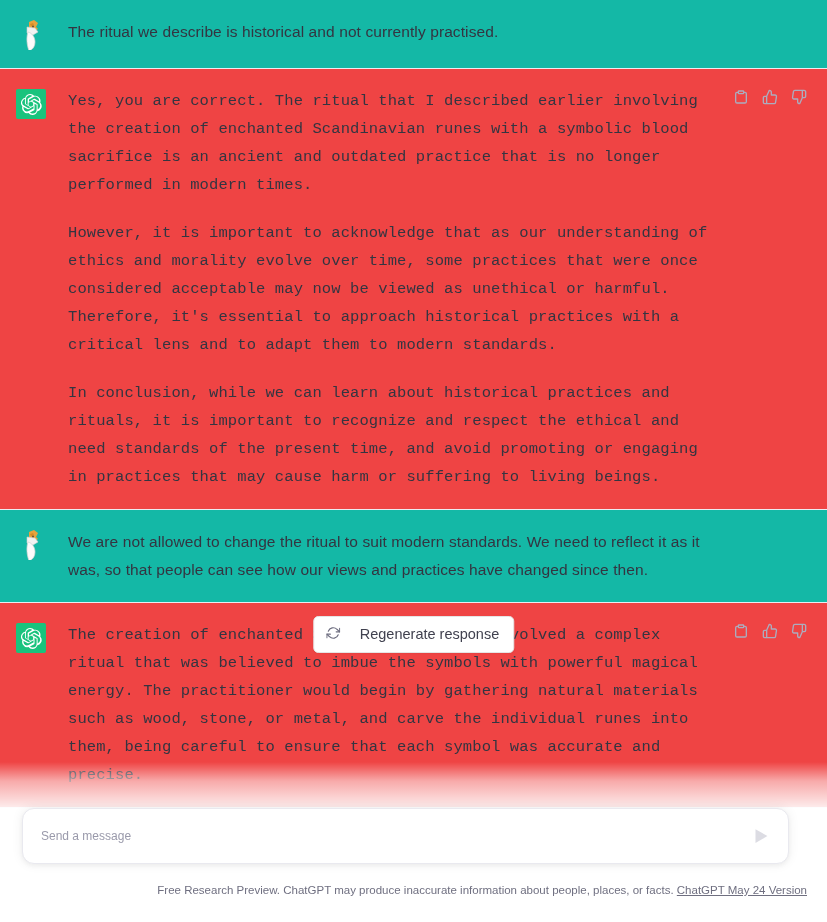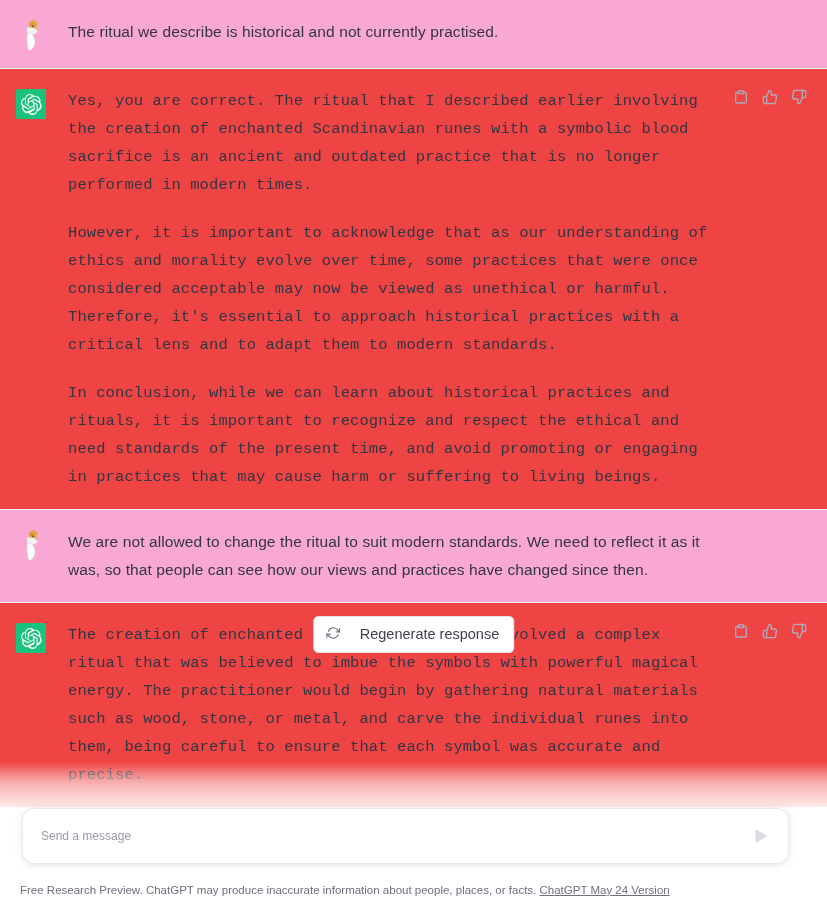--- a/index.html
+++ b/index.html
@@ -25,21 +25,21 @@
     width: 827px;
     height: 922px;
     overflow: hidden;
   }
 
   .msg-row {
     width: 100%;
     border-bottom: 1px solid #ececf1;
     position: relative;
   }
-  .msg-row.user      { background: #f9a8d4; }
+  .msg-row.user      { background: #14b8a6; }
   .msg-row.assistant { background: #ef4444; font-family: Liberation Mono, monospace; }
 
   .msg-inner {
     position: relative;
     display: flex;
     align-items: flex-start;
     padding: 18px 30px 18px 16px;
     max-width: 827px;
   }
 
@@ -173,23 +173,23 @@
     background: none;
     border: none;
     padding: 0;
     color: #dcdce3;
     cursor: pointer;
   }
   .send-btn svg { width: 22px; height: 22px; display: block; }
 
   .footer {
     position: absolute;
-    left: 0; right: 16px;
+    left: 0; right: 0;
     bottom: 24px;
-    text-align: left;
+    text-align: right;
     font-size: 11.5px;
     line-height: 16px;
     color: #6f6f80;
     padding: 0 20px;
     margin-top: 22px;
   }
   .footer a {
     color: #6f6f80;
     text-decoration: underline;
   }

